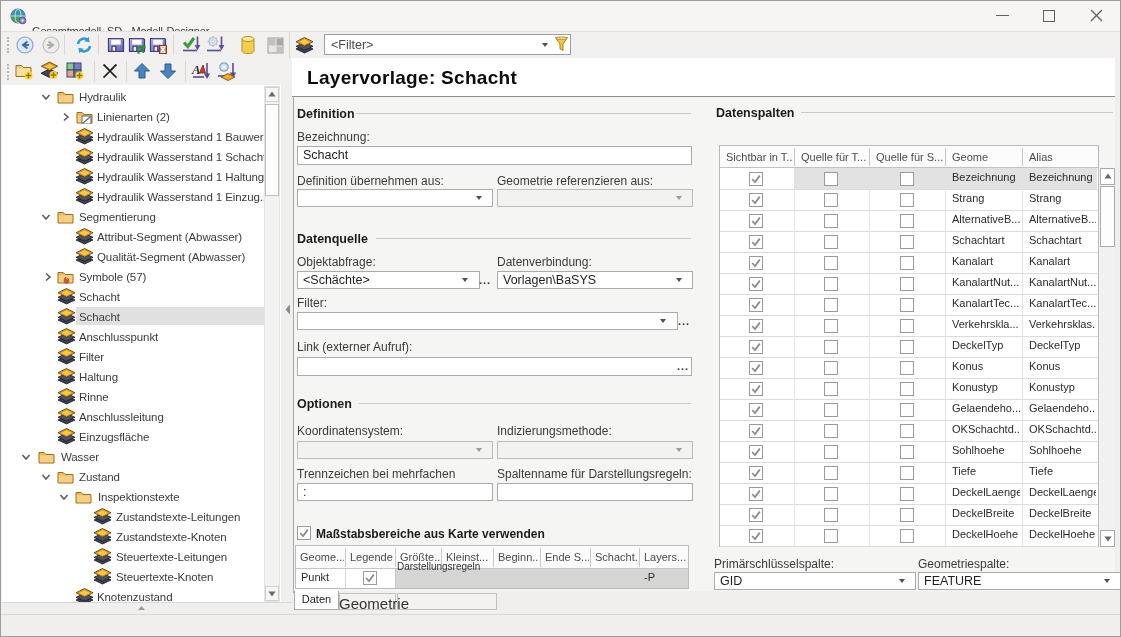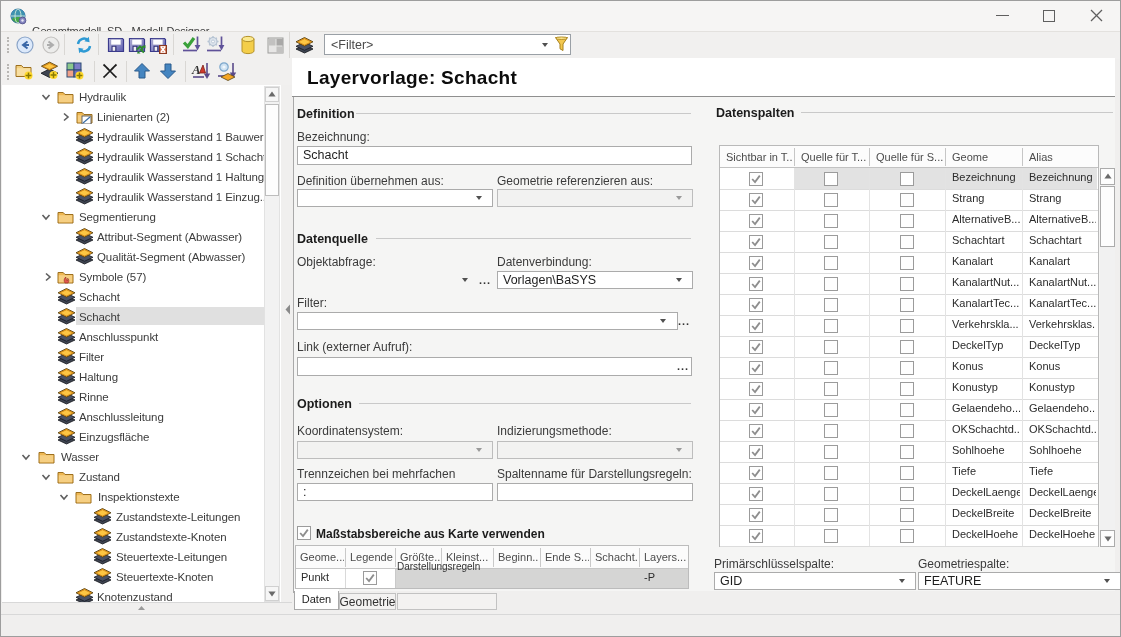--- a/index.html
+++ b/index.html
@@ -458,20 +458,21 @@
 <div class="lbl" style="left:296px;top:173px">Definition übernehmen aus:</div>
 <div class="lbl" style="left:496px;top:173px">Geometrie referenzieren aus:</div>
 <div class="inp" style="left:296px;top:188px;width:189px;height:16px"></div>
 <span class="arr" style="left:475px;top:195px"></span>
 <div class="inp dis" style="left:496px;top:188px;width:189px;height:16px"></div>
 <span class="arr arrg" style="left:675px;top:195px"></span>
 <div class="grp" style="left:296px;top:231px">Datenquelle</div>
 <div class="gl" style="left:375px;top:237px;width:315px"></div>
 <div class="lbl" style="left:296px;top:254px">Objektabfrage:</div>
 <div class="lbl" style="left:496px;top:254px">Datenverbindung:</div>
+<div class="inp" style="left:296px;top:270px;width:176px;height:16px">&lt;Schächte&gt;</div>
 <span class="arr" style="left:461px;top:277px"></span>
 <div class="dots" style="left:478px;top:273px">...</div>
 <div class="inp" style="left:496px;top:270px;width:189px;height:16px">Vorlagen\BaSYS</div>
 <span class="arr" style="left:675px;top:277px"></span>
 <div class="lbl" style="left:296px;top:295px">Filter:</div>
 <div class="inp" style="left:296px;top:311px;width:374px;height:16px"></div>
 <span class="arr" style="left:659px;top:318px"></span>
 <div class="dots" style="left:677px;top:314px">...</div>
 <div class="lbl" style="left:296px;top:339px">Link (externer Aufruf):</div>
 <div class="inp" style="left:296px;top:356px;width:388px;height:17px"></div>
@@ -518,21 +519,21 @@
     </svg>
 <div class="vline" style="left:344px;top:568px;height:19px;background:#d9d9d9"></div>
 <div class="vline" style="left:394px;top:568px;height:19px;background:#c9c9c9"></div>
 <div class="tcell" style="left:643px;top:570px;width:40px;color:#2b2b2b">-P</div>
 <div class="abs" style="left:293px;top:590px;width:821px;height:22px;background:#f0efee"></div>
 <div class="abs" style="left:338px;top:592px;width:57px;height:17px;background:#f3f2f1;border:1px solid #c2c2c2;box-sizing:border-box"></div>
 <div class="abs" style="left:396px;top:592px;width:100px;height:17px;background:#f3f2f1;border:1px solid #c2c2c2;box-sizing:border-box"></div>
 <div class="abs" style="left:293px;top:589px;width:45px;height:20px;background:#fff;border:1px solid #a8a8a8;border-top:none;box-sizing:border-box"></div>
 <div class="abs" style="left:293px;top:588px;width:45px;height:2px;background:#fff"></div>
 <div class="abs" style="left:293px;top:592px;width:45px;text-align:center;font-size:11px;color:#1e1e1e">Daten</div>
-<div class="abs" style="left:338px;top:594px;width:57px;text-align:center;font-size:12px;color:#333">Geometrie</div>
+<div class="abs" style="left:338px;top:594px;width:57px;text-align:center;font-size:15px;color:#333">Geometrie</div>
 <div class="abs" style="left:396px;top:560px;width:100px;text-align:left;font-size:10px;color:#333">Darstellungsregeln</div>
 <div class="grp" style="left:715px;top:105px">Datenspalten</div>
 <div class="gl" style="left:800px;top:111px;width:312px"></div>
 <div class="abs" style="left:718px;top:144px;width:380px;height:402px;background:#fff;border:1px solid #b9b9b9;box-sizing:border-box"></div>
 <div class="abs" style="left:719px;top:145px;width:378px;height:22px;background:#fcfcfc;border-bottom:1px solid #c2c2c2;box-sizing:border-box"></div>
 <div class="hcell" style="left:725px;top:150px;width:67px">Sichtbar in T...</div>
 <div class="hcell" style="left:800px;top:150px;width:67px">Quelle für T...</div>
 <div class="hcell" style="left:875px;top:150px;width:68px">Quelle für S...</div>
 <div class="hcell" style="left:951px;top:150px;width:69px">Geome</div>
 <div class="hcell" style="left:1028px;top:150px;width:68px">Alias</div>

